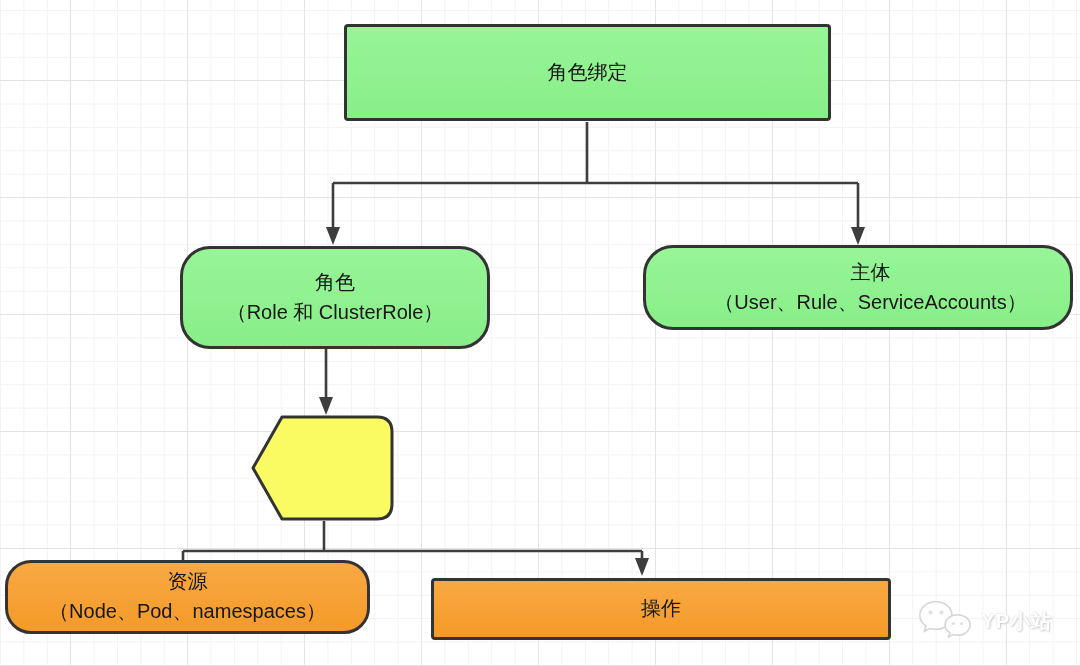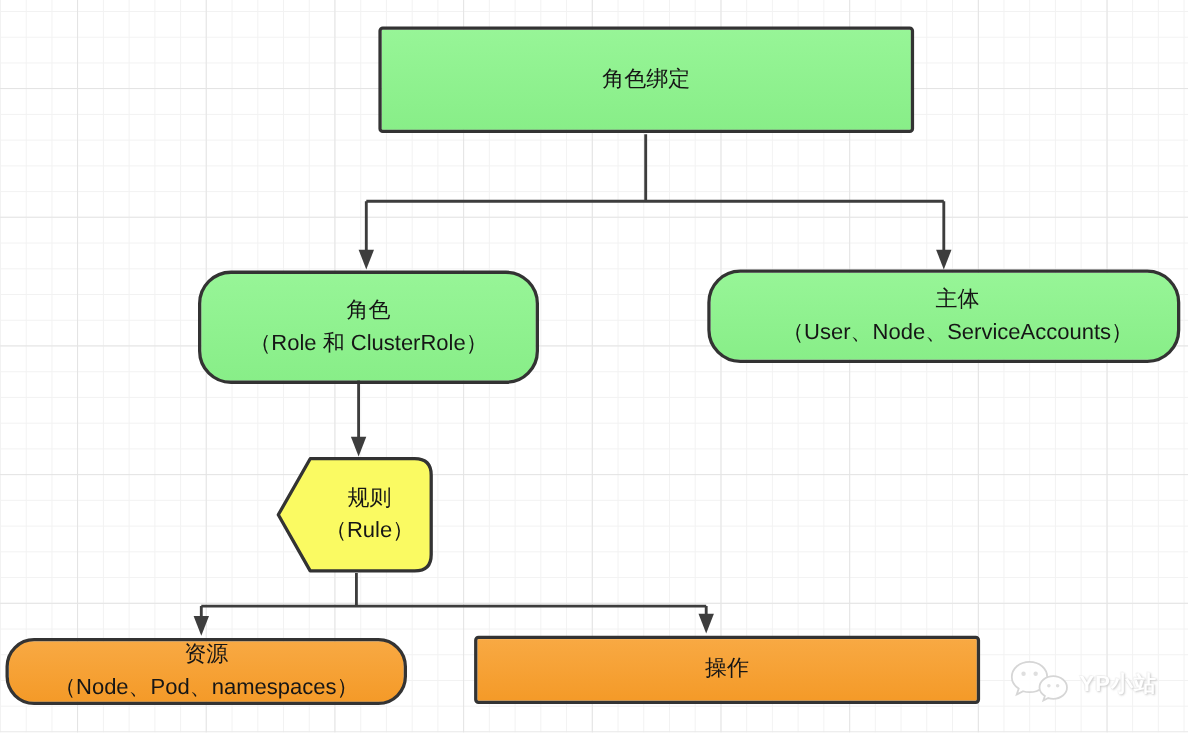--- a/index.html
+++ b/index.html
@@ -18,21 +18,21 @@
     position:absolute;box-sizing:border-box;border:3px solid #333333;
     display:flex;flex-direction:column;align-items:center;justify-content:center;
     text-align:center;font-size:20px;line-height:1.48;color:#161616;
   }
   .green{background:linear-gradient(#97f597,#88ee88);}
   .orange{background:linear-gradient(#f8a943,#f49a28);}
   .node .t,.node .s{white-space:nowrap;}
   #n-role-binding{left:344px;top:24px;width:487px;height:97px;border-radius:4px;}
   #n-role{left:180px;top:246px;width:310px;height:103px;border-radius:30px;}
   #n-subject{left:643px;top:245px;width:430px;height:85px;border-radius:30px;padding-left:25px;}
-  #n-resource{left:5px;top:580px;width:365px;height:61px;border-radius:26px;}
+  #n-resource{left:5px;top:560px;width:365px;height:74px;border-radius:26px;}
   #n-action{left:431px;top:578px;width:460px;height:62px;border-radius:4px;}
   #n-rule{position:absolute;left:250px;top:414px;width:146px;height:108px;}
   #n-rule .label{
     position:absolute;left:26px;top:0;right:0;bottom:0;display:flex;flex-direction:column;
     align-items:center;justify-content:center;text-align:center;font-size:20px;line-height:1.45;color:#161616;
   }
   .connectors{position:absolute;left:0;top:0;pointer-events:none;}
   .watermark{
     position:absolute;right:28px;bottom:24px;display:flex;align-items:center;gap:9px;opacity:0.95;
   }
@@ -65,31 +65,27 @@
     <div class="t">角色绑定</div>
   </div>
 
   <div class="node green" id="n-role">
     <div class="t">角色</div>
     <div class="s">（Role 和 ClusterRole）</div>
   </div>
 
   <div class="node green" id="n-subject">
     <div class="t">主体</div>
-    <div class="s">（User、Node、ServiceAccounts）</div>
+    <div class="s">（User、Rule、ServiceAccounts）</div>
   </div>
 
   <div id="n-rule">
     <svg width="146" height="108" viewBox="0 0 146 108">
       <path d="M32 3 L127 3 Q142 3 142 18 L142 90 Q142 105 127 105 L32 105 L3 54 Z" fill="#fafa62" stroke="#333333" stroke-width="3" stroke-linejoin="round"></path>
     </svg>
-    <div class="label">
-      <div class="t">规则</div>
-      <div class="s">（Rule）</div>
-    </div>
   </div>
 
   <div class="node orange" id="n-resource">
     <div class="t">资源</div>
     <div class="s">（Node、Pod、namespaces）</div>
   </div>
 
   <div class="node orange" id="n-action">
     <div class="t">操作</div>
   </div>

